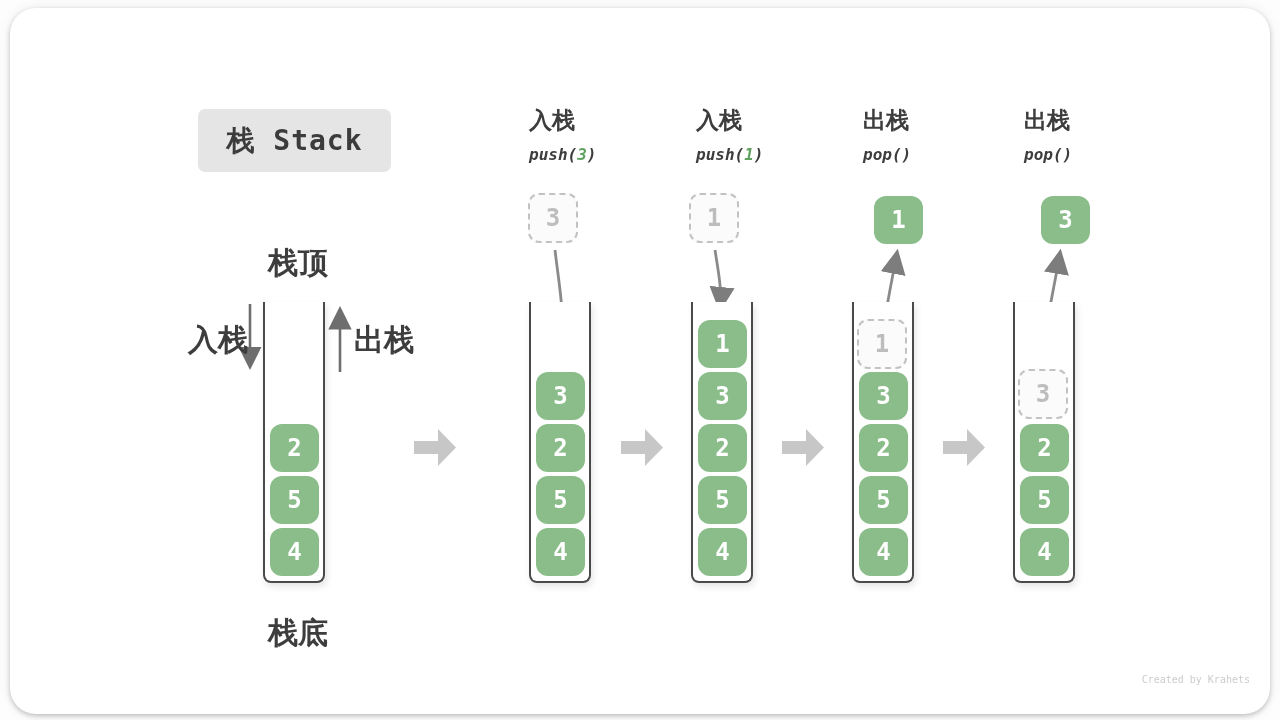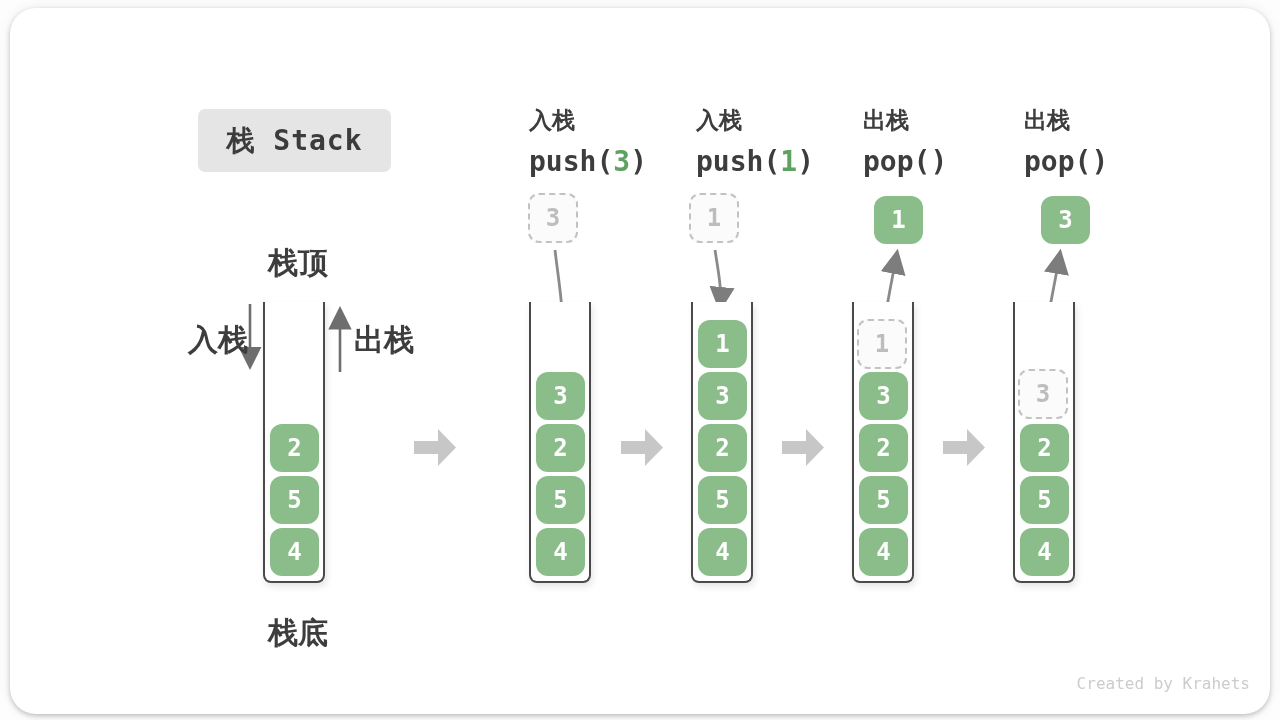--- a/index.html
+++ b/index.html
@@ -12,22 +12,22 @@
 
   .title-box { position:absolute; left:186px; top:109px; width:193px; height:63px;
                background:#e5e5e5; border-radius:7px; color:#3c3c3c;
                font-family:"DejaVu Sans Mono", monospace; font-size:28px; font-weight:600;
                display:flex; align-items:center; justify-content:center; letter-spacing:1px; }
 
   .cn-label { position:absolute; color:#3d3d3d; font-size:30px; font-weight:700; }
 
   .op { position:absolute; top:105px; }
   .op-name { color:#3d3d3d; font-size:23px; font-weight:700; margin-bottom:9px; }
-  .op-code { color:#3d3d3d; font-size:28px; font-weight:600;
-             font-family:"DejaVu Sans Mono", monospace; }
+  .op-code { color:#3d3d3d; font-size:16px; font-weight:600;
+             font-family:"DejaVu Sans Mono", monospace;font-style:italic; }
   .op-code .arg { color:#5fa15f; font-weight:700; }
 
   .well { position:absolute; top:302px; width:62px; height:281px;
           border-left:2px solid #4a4a4a; border-right:2px solid #4a4a4a;
           border-bottom:2px solid #4a4a4a; border-radius:0 0 8px 8px;
           background:#ffffff; box-shadow:2px 4px 7px rgba(0,0,0,0.10); }
 
   .cell { position:absolute; width:49px; height:48px; background:#8abd8a;
           border-radius:12px; color:#ffffff; font-size:24px; font-weight:700;
           font-family:"DejaVu Sans Mono", monospace;
@@ -35,21 +35,21 @@
 
   .ghost { position:absolute; width:50px; height:50px; background:#fbfbfb;
            border:2px dashed #c2c2c2; border-radius:11px; color:#bdbdbd;
            font-size:24px; font-weight:600; font-family:"DejaVu Sans Mono", monospace;
            display:flex; align-items:center; justify-content:center; }
 
   svg.overlay { position:absolute; left:0; top:0; width:1280px; height:720px;
                 pointer-events:none; }
 
   .watermark { position:absolute; right:42px; top:674px; color:#cccccc;
-               font-family:"DejaVu Sans Mono", monospace; font-size:16px; }
+               font-family:"DejaVu Sans Mono", monospace; font-size:10px; }
 </style>
 </head>
 <body>
 
 <div id="card"></div>
 <div id="canvas">
 
   <svg class="overlay">
     <defs>
       <marker id="ah" markerWidth="10" markerHeight="10" refX="7.5" refY="4.5" orient="auto">

